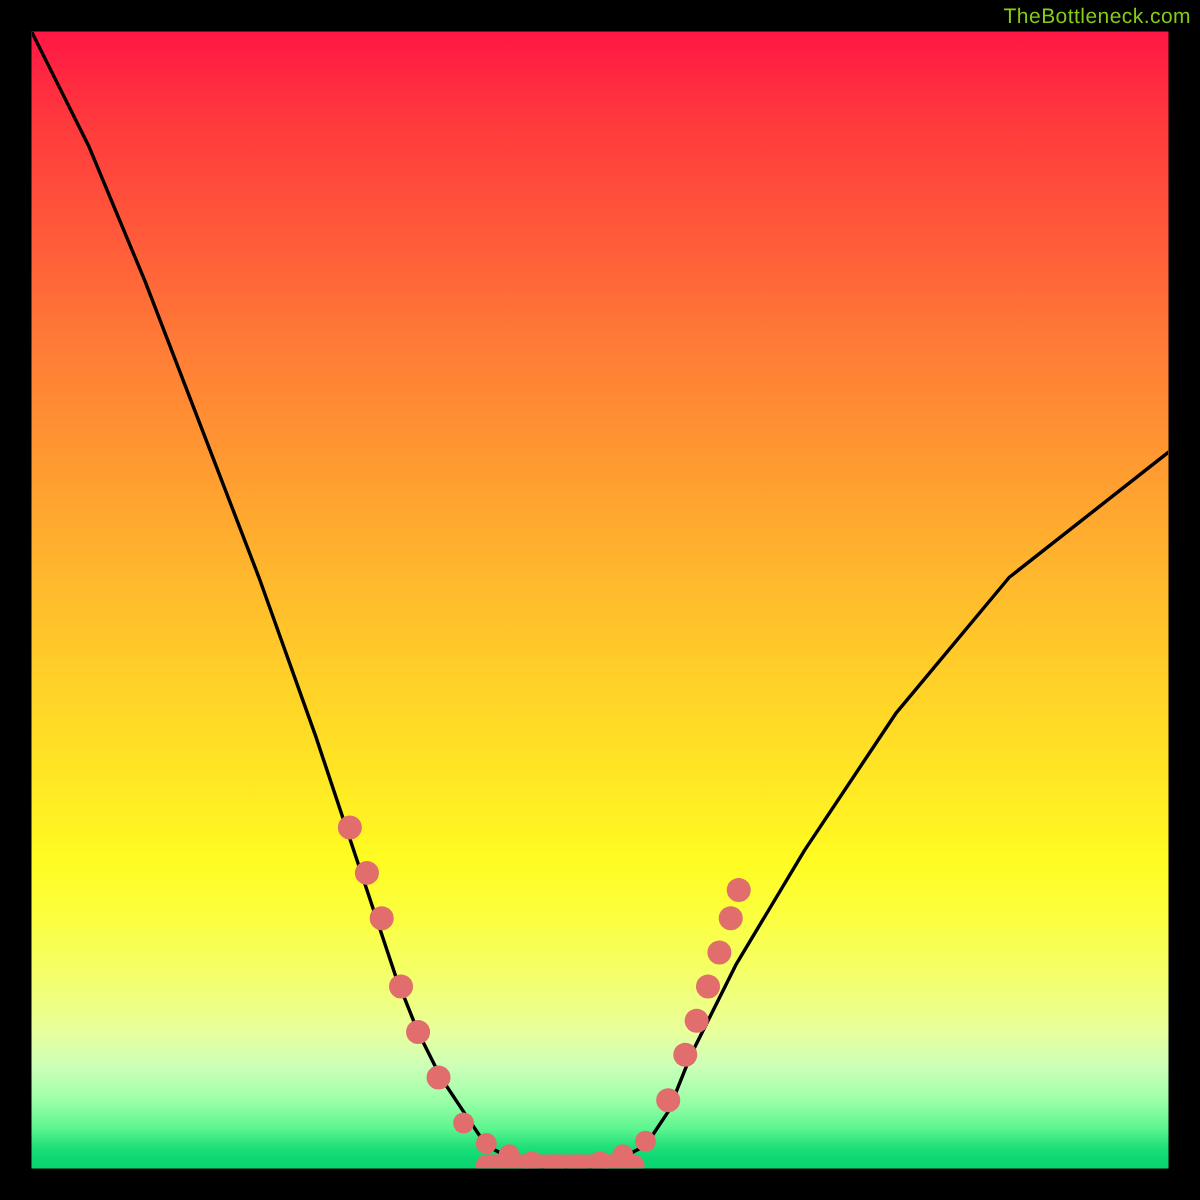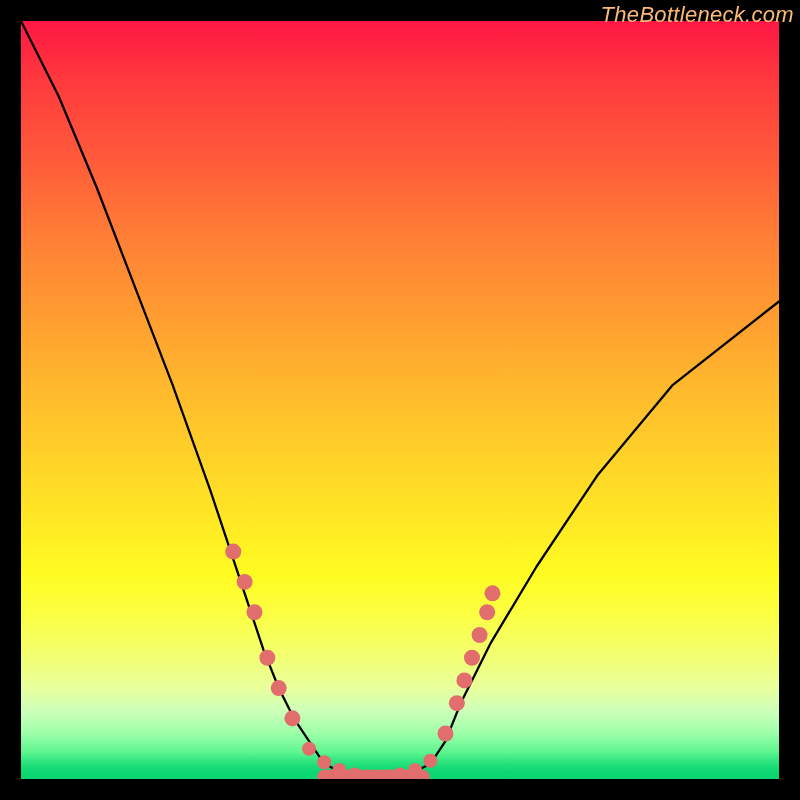--- a/index.html
+++ b/index.html
@@ -45,26 +45,25 @@
       #5cf58f 96.5%,
       #23e07a 98%,
       #0ed873 99%,
       #09d571 100%
     );
   }
   .watermark {
     position: absolute;
     top: 2px;
     right: 6px;
-    color: #fdba74;
-    font-size: 22px;
+    color: #84cc16;
+    font-size: 14px;
     font-weight: 500;
     letter-spacing: 0.3px;
     z-index: 10;
-    font-style: italic;
   }
   svg.curve {
     position: absolute;
     left: 0;
     top: 0;
     width: 758px;
     height: 758px;
   }
   .curve-path {
     fill: none;

